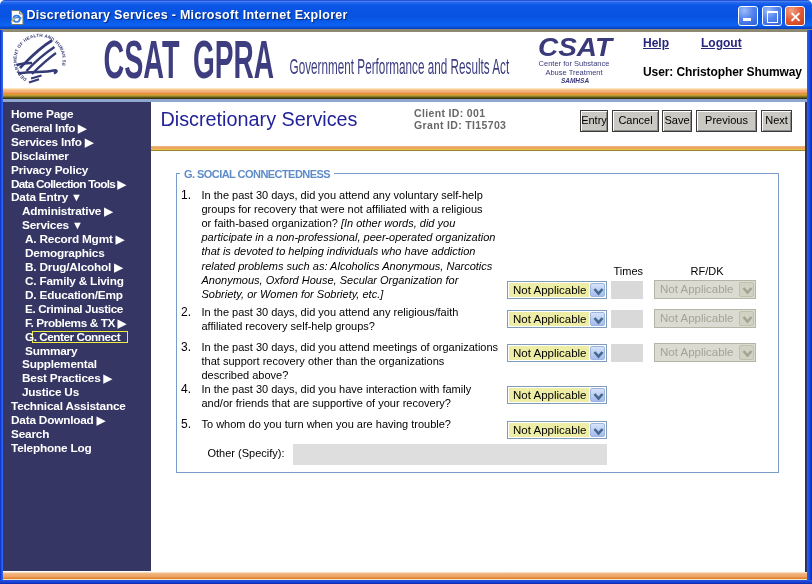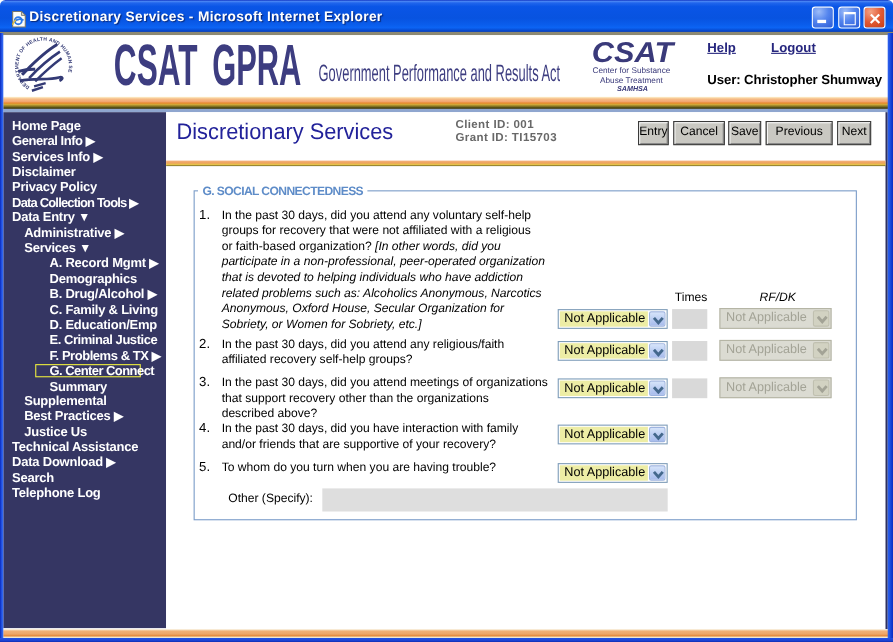--- a/index.html
+++ b/index.html
@@ -34,41 +34,41 @@
 #helplink, #logoutlink { top:35.5px; color:#26267E; font-size:12px; font-weight:bold; text-decoration:underline; }
 #helplink { left:643px; }
 #logoutlink { left:701px; }
 #userline { left:643px; top:64.8px; color:#000; font-size:12px; font-weight:bold; letter-spacing:-0.1px; }
 
 
 #sidebar { left:3px; top:101.5px; width:147.5px; height:469.5px; background:#353663; }
 #menu { position:absolute; left:0; top:6.4px; width:146px; list-style:none; }
 #menu li { height:13.93px; line-height:13.93px; color:#fff; font-size:11.8px; font-weight:bold; letter-spacing:-0.2px; white-space:nowrap; padding-left:8px; }
 #menu li.l1 { padding-left:19px; }
-#menu li.l2 { padding-left:42px; }
+#menu li.l2 { padding-left:22px; }
 #menu li .arr { font-size:11px; }
 #curbox { position:absolute; left:29px; top:229.2px; width:96px; height:12.8px; border:1px solid #EDED3D; }
 
 
 #content { left:150.5px; top:101.5px; width:654.5px; height:470px; background:#fff; }
 #navline { left:805px; top:101.5px; width:2px; height:470px; background:#2F3160; }
 #clientid { left:414px; top:107px; color:#686868; font-size:10.5px; font-weight:bold; letter-spacing:0.35px; line-height:12px; }
 .wbtn { top:110px; height:21.5px; background:#C9C8C2; border:1.2px solid #3A3A3A; box-shadow:inset 1px 1px 0 #fff, inset -1px -1px 0 #8a8a8a; color:#000; font-size:11px; text-align:center; line-height:19.5px; font-family:"Liberation Sans",sans-serif; }
 #orangebar2 { left:150.5px; top:146.3px; width:654.5px; height:5px;
   background:linear-gradient(180deg,#F3B27E 0%,#EDA25C 45%,#E9C44C 70%,#6F6520 100%); }
 
 
 #fs { left:176px; top:172.5px; width:603px; height:300px; border:1px solid #7A9CC8; }
 #fslegend { left:180px; top:167.5px; background:#fff; padding:0 4px; color:#5E8CC8; font-size:11px; font-weight:bold; letter-spacing:-0.55px; }
 
 .q { left:181px; color:#000; font-size:11px; line-height:14.15px; padding-left:20.5px; text-indent:-20.5px; white-space:nowrap; }
 .q .num { display:inline-block; width:20.5px; text-indent:0; font-size:12px; }
 .q i { font-style:italic; }
 #qlbl { left:613.5px; top:264.6px; font-size:11px; color:#000; width:32px; text-align:left; }
-#qlbl2 { left:679px; top:264.6px; font-size:11px; color:#000; width:56px; text-align:center;font-style:italic; }
+#qlbl2 { left:679px; top:264.6px; font-size:11px; color:#000; width:56px; text-align:center; }
 
 
 .sel { width:100px; height:18px; border:1px solid #7F9DB9; background:#fff; }
 .sel .inner { position:absolute; left:1px; top:1px; right:17px; bottom:1px; background:#EDEDA5; font-size:11.5px; line-height:14px; padding:0 0 0 4px; color:#000; white-space:nowrap; overflow:hidden; }
 .sel .btn { position:absolute; right:1px; top:1px; width:15px; bottom:1px; border-radius:2px; background:linear-gradient(180deg,#D6E4FA 0%,#BCCEF2 50%,#A8BCEC 100%); border:1px solid #9EB4E0; }
 .dsel { width:102px; height:19px; border:1px solid #B5B5A5; background:#DBDBD2; }
 .dsel .inner { position:absolute; left:1px; top:1px; right:17px; bottom:1px; background:#DBDBD2; font-size:11.5px; line-height:15px; padding:0 0 0 4px; color:#A3A396; white-space:nowrap; overflow:hidden; }
 .dsel .btn { position:absolute; right:1px; top:1px; width:15px; bottom:1px; border-radius:2px; background:#D2D2C2; border:1px solid #C0C0B0; }
 .chev { position:absolute; left:2px; top:4px; }
 .dtimes { width:32px; height:18px; background:#D9D9D9; }

